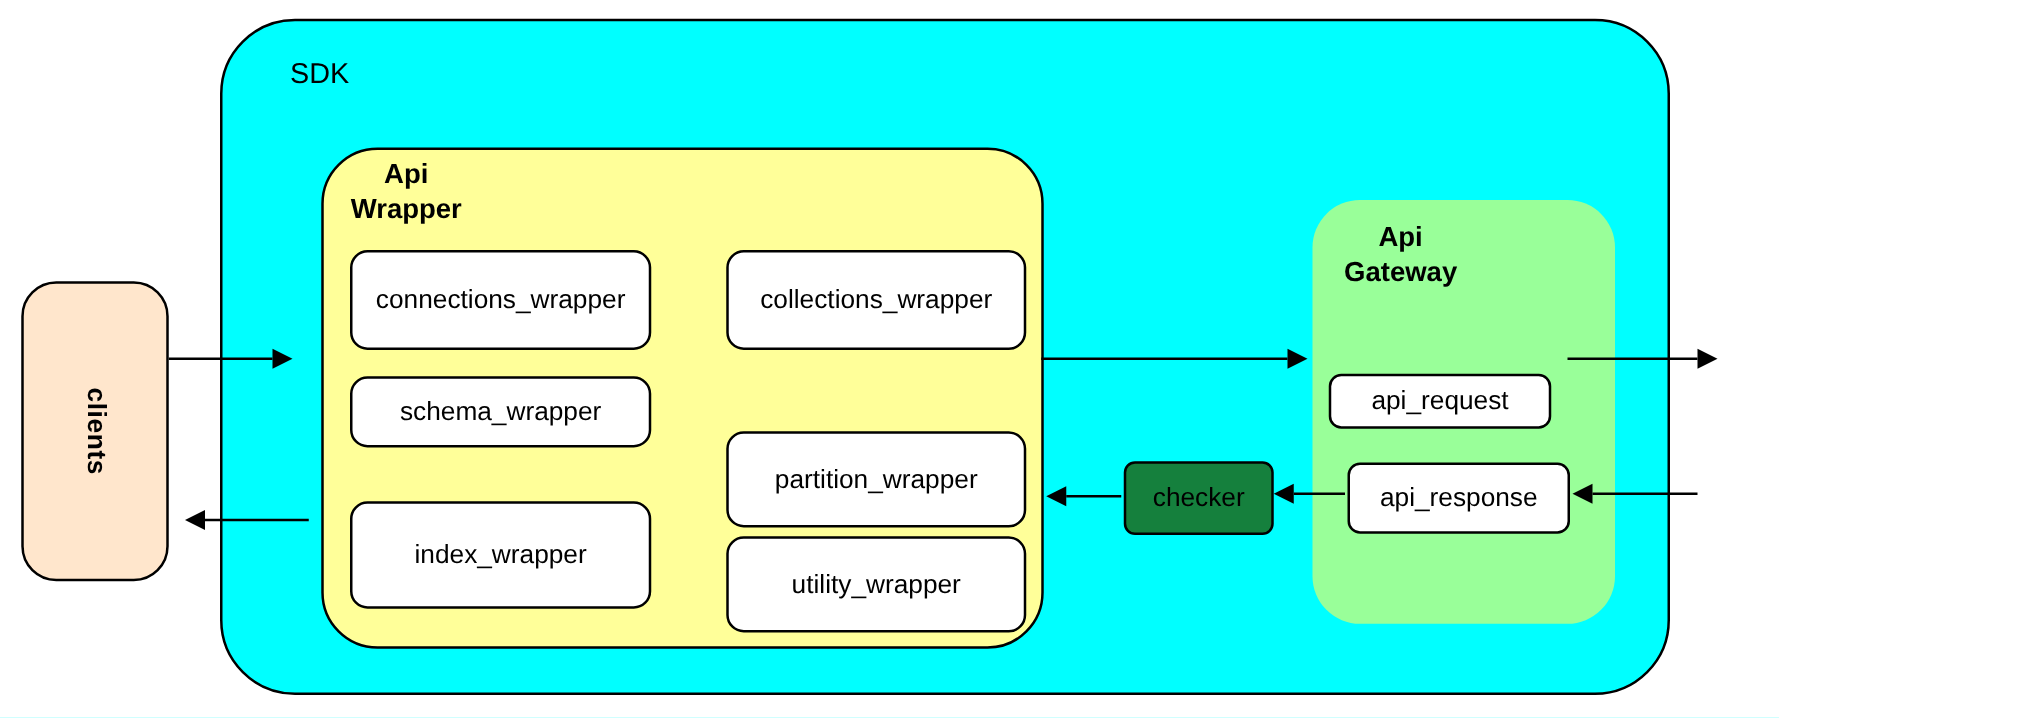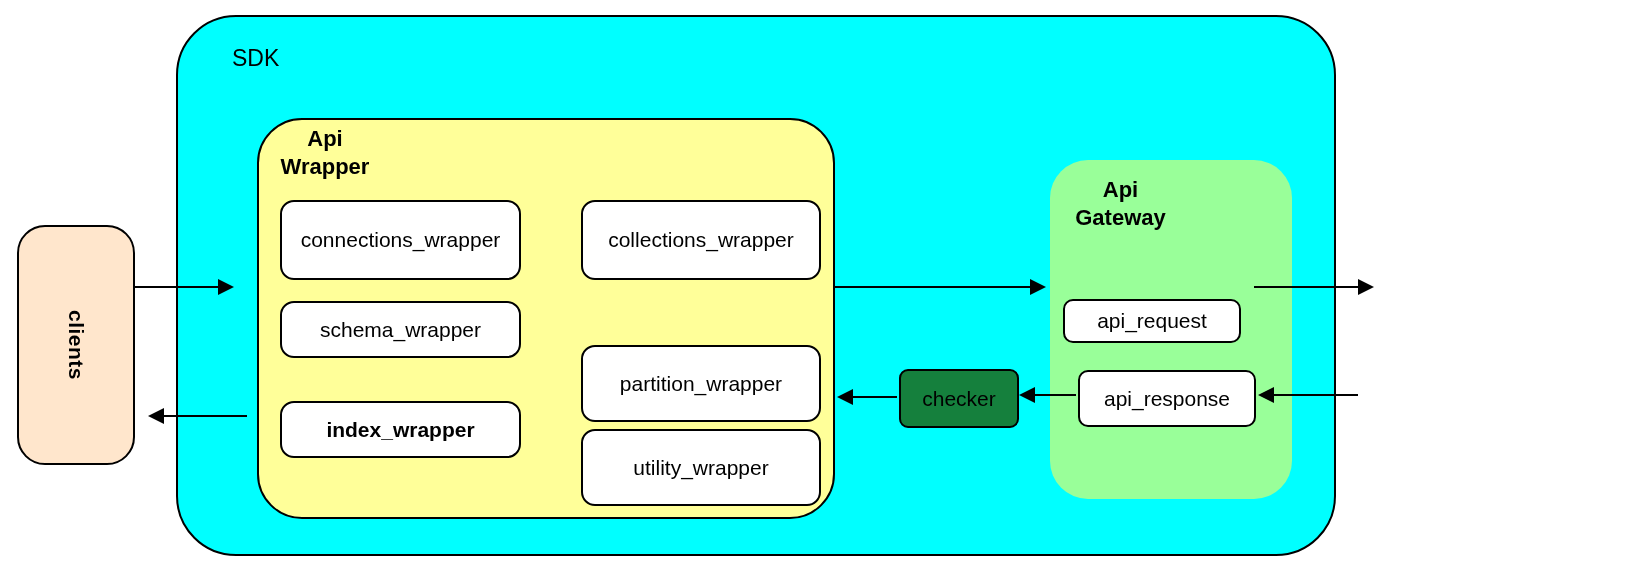--- a/index.html
+++ b/index.html
@@ -50,21 +50,21 @@
   <div class="box sdk">
     <div class="sdk-title">SDK</div>
 
     <div class="box wrapper">
       <div class="group-title">Api
 Wrapper</div>
       <div class="cell" style="left:322px;top:80px;width:240px;height:80px;">collections_wrapper</div>
       <div class="cell" style="left:21px;top:80px;width:241px;height:80px;">connections_wrapper</div>
       <div class="cell" style="left:21px;top:181px;width:241px;height:57px;">schema_wrapper</div>
       <div class="cell" style="left:322px;top:181px;width:240px;height:77px;margin-top:44px;">partition_wrapper</div>
-      <div class="cell" style="left:21px;top:281px;width:241px;height:57px;font-weight:bold;">index_wrapper</div>
+      <div class="cell" style="left:21px;top:281px;width:241px;height:86px;">index_wrapper</div>
       <div class="cell" style="left:322px;top:281px;width:240px;height:77px;margin-top:28px;">utility_wrapper</div>
     </div>
 
     <div class="box checker">checker</div>
 
     <div class="box gateway">
       <div class="group-title">Api
 Gateway</div>
       <div class="cell" style="left:13px;top:99px;width:178px;height:44px;border-radius:10px;margin-top:40px;">api_request</div>
       <div class="cell" style="left:28px;top:210px;width:178px;height:57px;border-radius:10px;">api_response</div>

